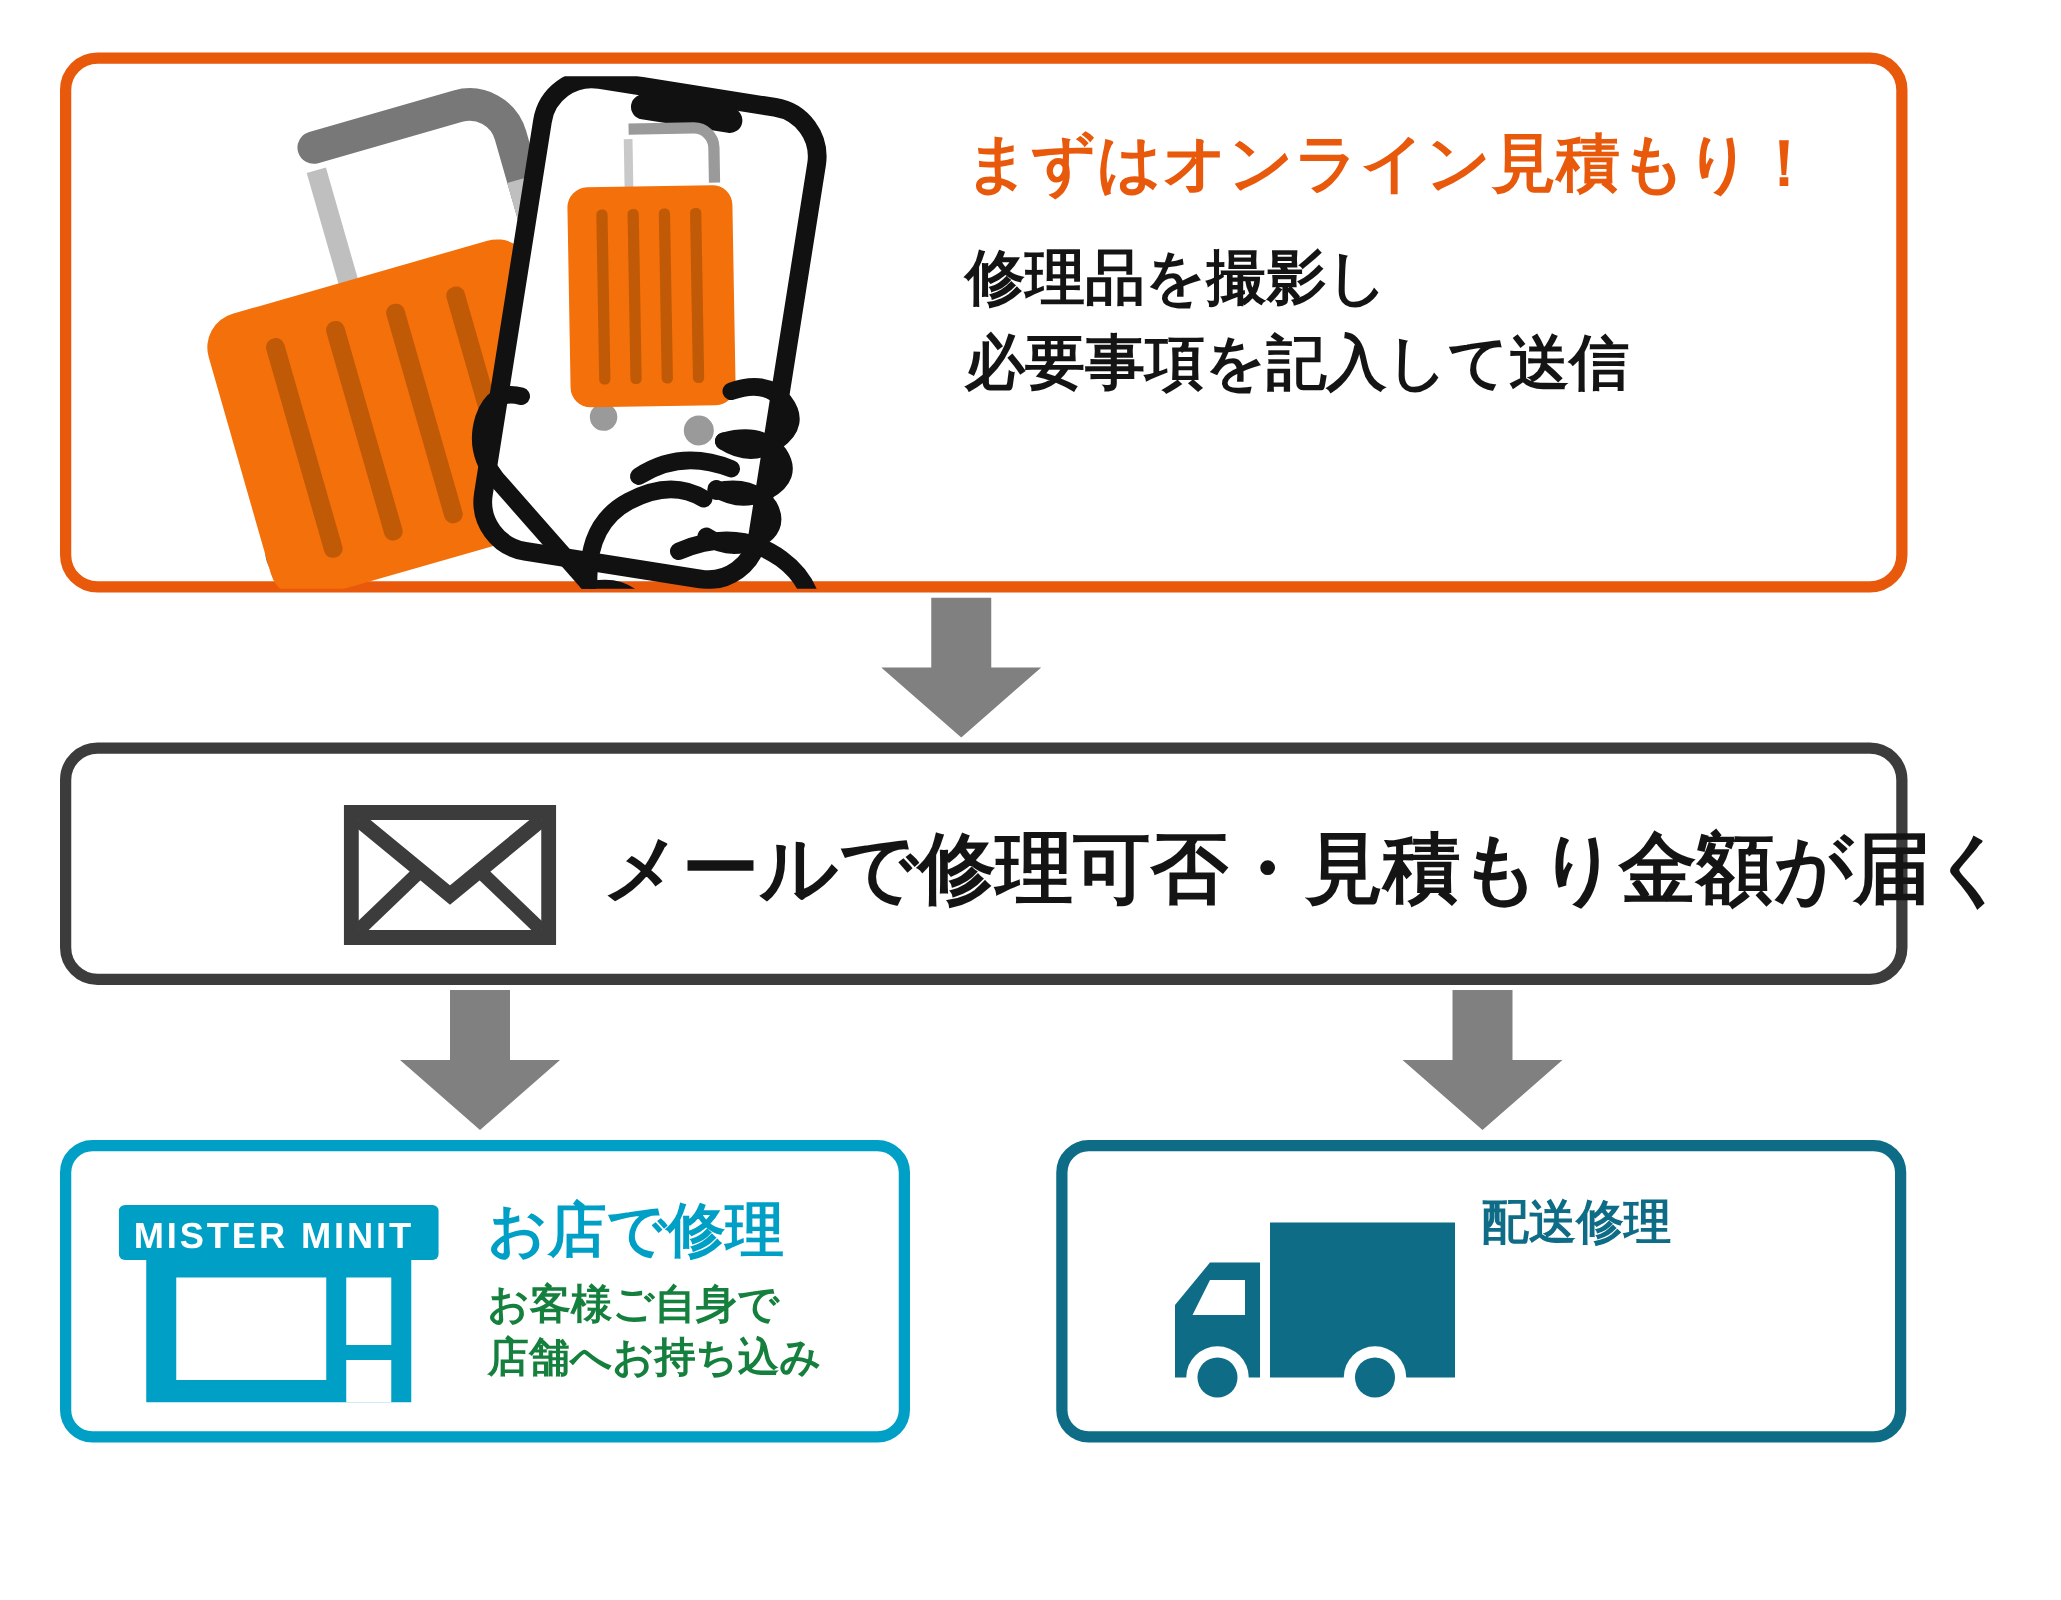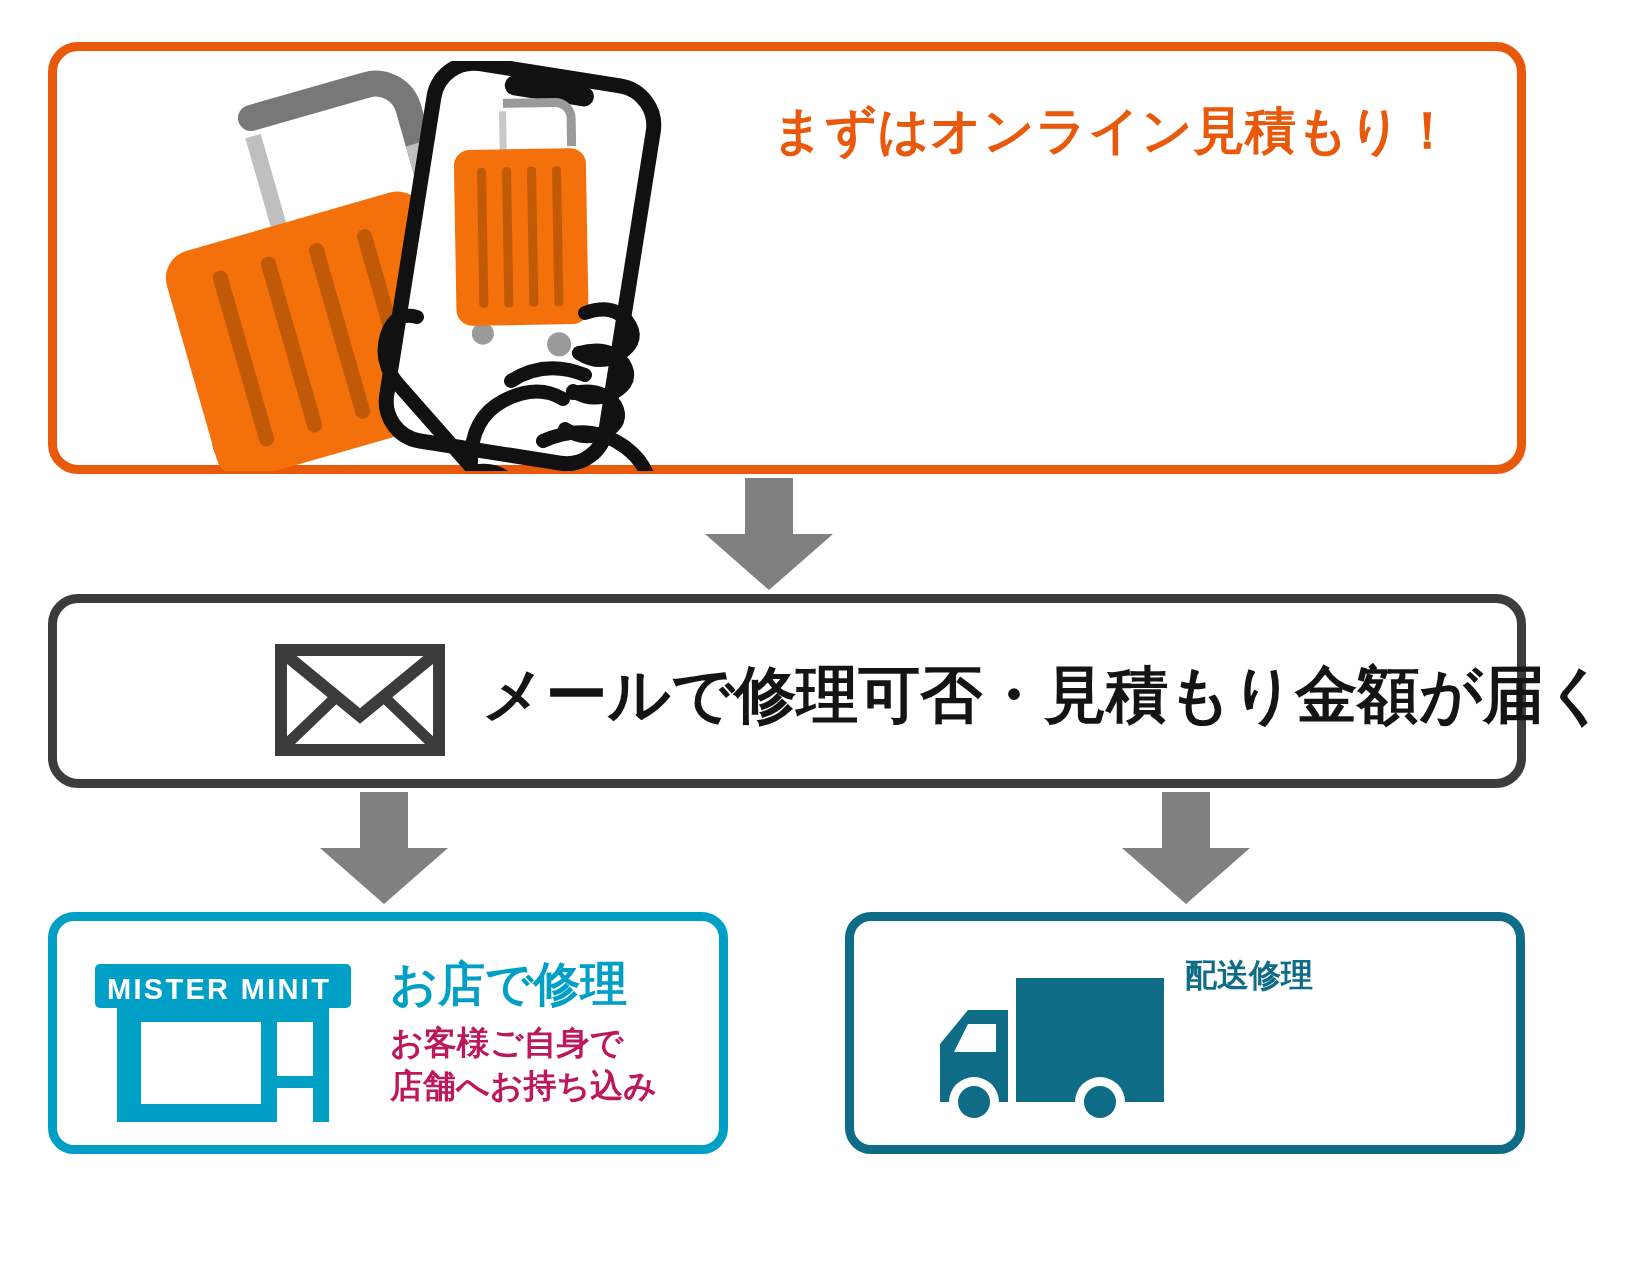--- a/index.html
+++ b/index.html
@@ -139,27 +139,27 @@
 
   .card-title-cyan {
     color: #00A0C6;
     font-size: 47px;
     font-weight: bold;
     line-height: 1.05;
     white-space: nowrap;
   }
   .card-title-teal {
     color: #0E6C86;
-    font-size: 32px;
+    font-size: 38px;
     font-weight: bold;
     line-height: 1.05;
     white-space: nowrap;
   }
   .card-caption {
-    color: #be185d;
+    color: #15803d;
     font-size: 33px;
     font-weight: bold;
     line-height: 1.3;
     margin-top: 14px;
     white-space: nowrap;
   }
 
   .mm-sign-text {
     position: absolute;
     color: #ffffff;
@@ -227,20 +227,24 @@
           <path d="M486 332 q28 -6 42 12 q10 18 -12 28 q-20 8 -38 -4"></path>
 
           <path d="M456 380 q46 -20 82 6 q30 22 26 60"></path>
           <path d="M392 410 q18 -2 30 10"></path>
         </g>
       </svg>
     </div>
 
     <div id="step1-textblock">
       <div class="headline-orange">まずはオンライン見積もり！</div>
+      <div class="body-dark">
+        <div>修理品を撮影し</div>
+        <div>必要事項を記入して送信</div>
+      </div>
     </div>
   </div>
 
   <div class="arrow" style="left:705px; top:478px; width:128px; height:112px;">
     <svg viewBox="0 0 128 112" width="128" height="112" xmlns="http://www.w3.org/2000/svg">
       <polygon points="40,0 88,0 88,56 128,56 64,112 0,56 40,56" fill="#808080"></polygon>
     </svg>
   </div>
 
   <div class="card" id="step2">

